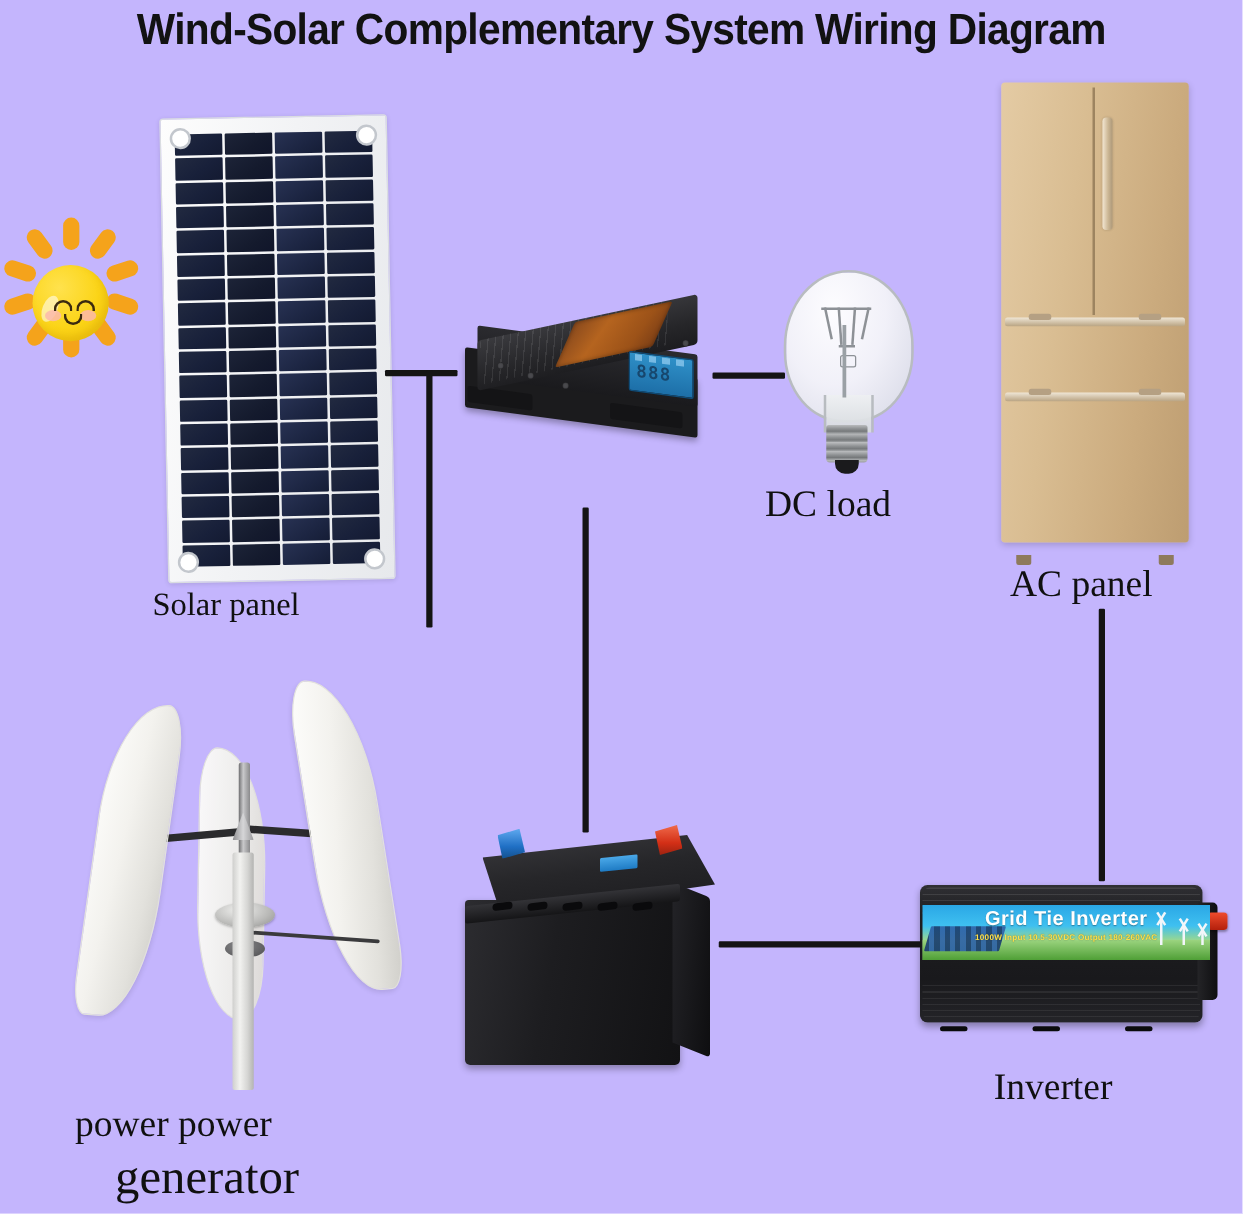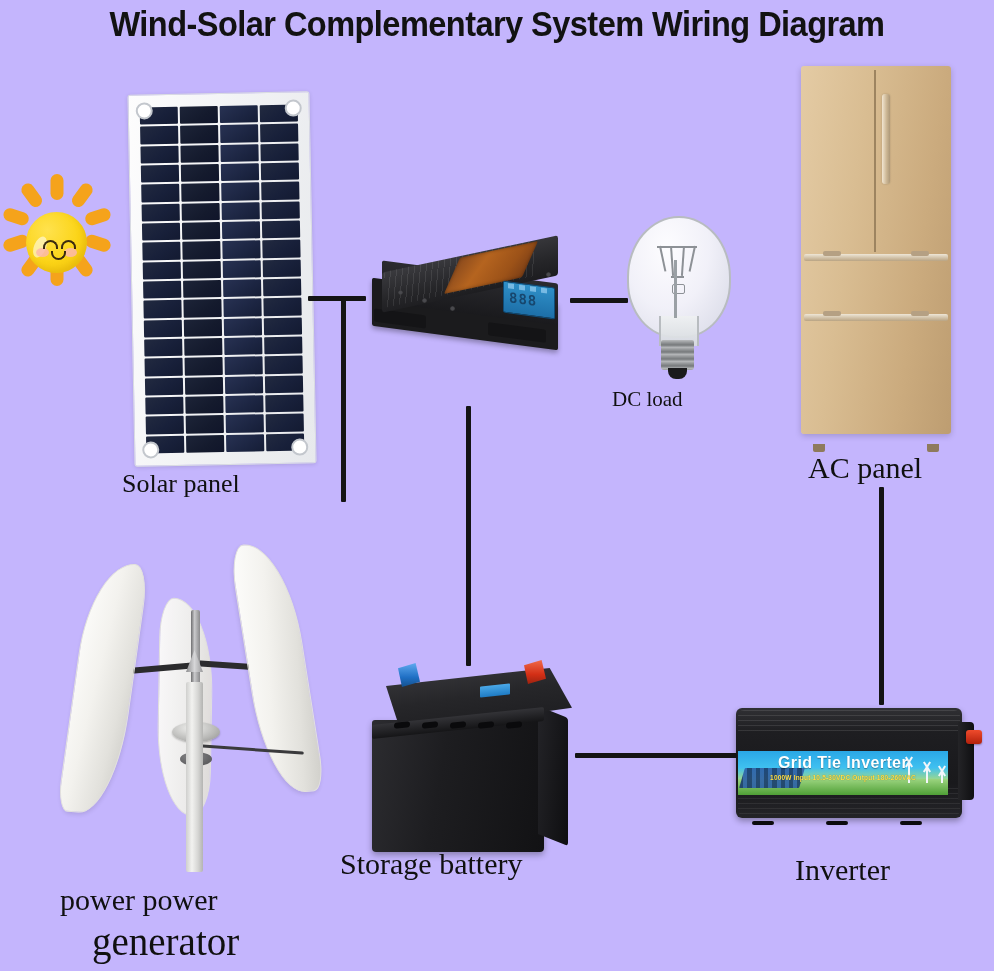--- a/index.html
+++ b/index.html
@@ -225,21 +225,21 @@
               background:linear-gradient(180deg,#303034 0%,#1e1e21 22%,#19191c 68%,#242428 100%);
               border-radius:6px;box-shadow:0 3px 6px rgba(0,0,0,.32);}
   #inv .fin{position:absolute;left:8px;top:8px;width:222px;height:24px;
             background:repeating-linear-gradient(180deg,
               rgba(255,255,255,.10) 0 1px,rgba(0,0,0,0) 1px 5px);
             border-radius:6px 6px 0 0;}
   #inv .fin2{position:absolute;left:8px;top:86px;width:222px;height:28px;
             background:repeating-linear-gradient(180deg,
               rgba(255,255,255,.07) 0 1px,rgba(0,0,0,0) 1px 5px);
             border-radius:0 0 6px 6px;}
-  #inv .lbl{position:absolute;left:8px;top:49px;width:210px;height:44px;
+  #inv .lbl{position:absolute;left:8px;top:22px;width:230px;height:44px;
             background:linear-gradient(180deg,#2aa7e6 0%,#3fc0f0 38%,#9fd98a 66%,#6ab84a 100%);
             overflow:hidden;}
   #inv .grass{position:absolute;left:0;bottom:0;width:100%;height:16px;
               background:linear-gradient(180deg,#9bd47f,#4f9f36);}
   #inv .pv{position:absolute;left:4px;bottom:7px;width:60px;height:20px;
            background:repeating-linear-gradient(74deg,
              #1b3f70 0 4px,#2f63a8 4px 8px);
            transform:skewX(-16deg);opacity:.92;border-radius:1px;}
   #inv .tw{position:absolute;bottom:12px;width:2px;height:20px;background:#f2f6fa;}
   #inv .tw i{position:absolute;left:-5px;top:-2px;width:12px;height:2px;
@@ -399,21 +399,21 @@
       <div class="w" style="left:37px;top:0px;width:1.6px;height:26px;transform:rotate(12deg);transform-origin:top;"></div>
       <div class="w" style="left:13px;top:0px;width:1.6px;height:30px;transform:rotate(-4deg);transform-origin:top;"></div>
       <div class="w" style="left:26px;top:0px;width:1.6px;height:30px;transform:rotate(4deg);transform-origin:top;"></div>
       <div class="w" style="left:14px;top:30px;width:13px;height:1.6px;"></div>
       <div class="w" style="left:15px;top:38px;width:11px;height:8px;background:none;border:1.6px solid #8d9196;border-radius:2px;"></div>
     </div>
     <div class="stem"></div>
     <div class="cap"></div>
     <div class="tip"></div>
   </div>
-  <div class="lbl" style="left:612px;top:388px;font-size:21px;">DC load</div>
+  <div class="lbl" style="left:612px;top:388px;font-size:30px;">DC load</div>
 
   <div id="fridge">
     <div class="shell"></div>
     <div class="seam"></div>
     <div class="handle"></div>
     <div class="rail r1"></div>
       <div class="rail r2"></div>
     <div class="tabL t1"></div>
       <div class="tabL t2"></div>
     <div class="tabL t3"></div>
@@ -446,21 +446,20 @@
     <div class="lipr"></div>
     <div class="vent v1"></div>
       <div class="vent v2"></div>
       <div class="vent v3"></div>
     <div class="vent v4"></div>
       <div class="vent v5"></div>
     <div class="lab"></div>
     <div class="term tb"></div>
     <div class="term tr"></div>
   </div>
-  <div class="lbl" style="left:340px;top:848px;font-size:30px;">Storage battery</div>
 
   <div id="inv">
     <div class="shell"></div>
     <div class="fin"></div>
     <div class="fin2"></div>
     <div class="sidecap"></div>
     <div class="post"></div>
     <div class="lbl">
       <div class="grass"></div>
       <div class="pv"></div>

